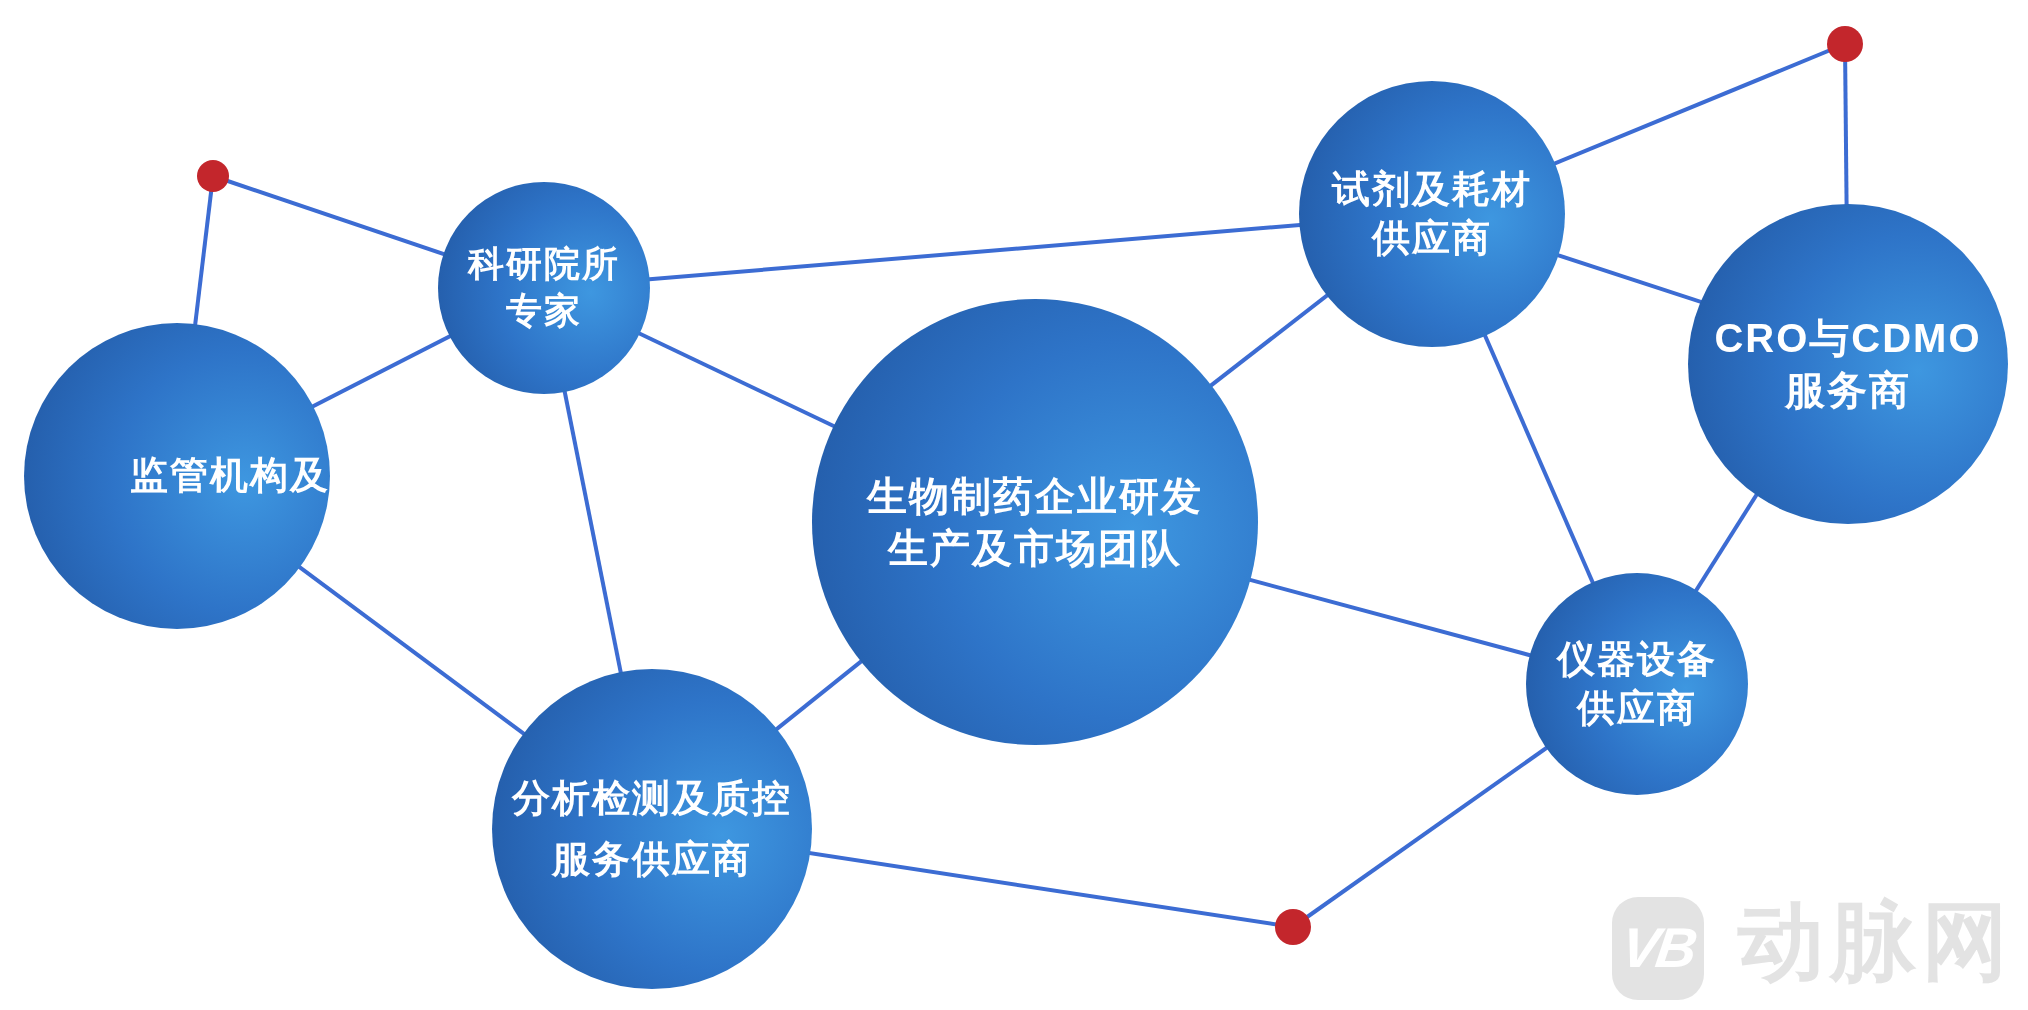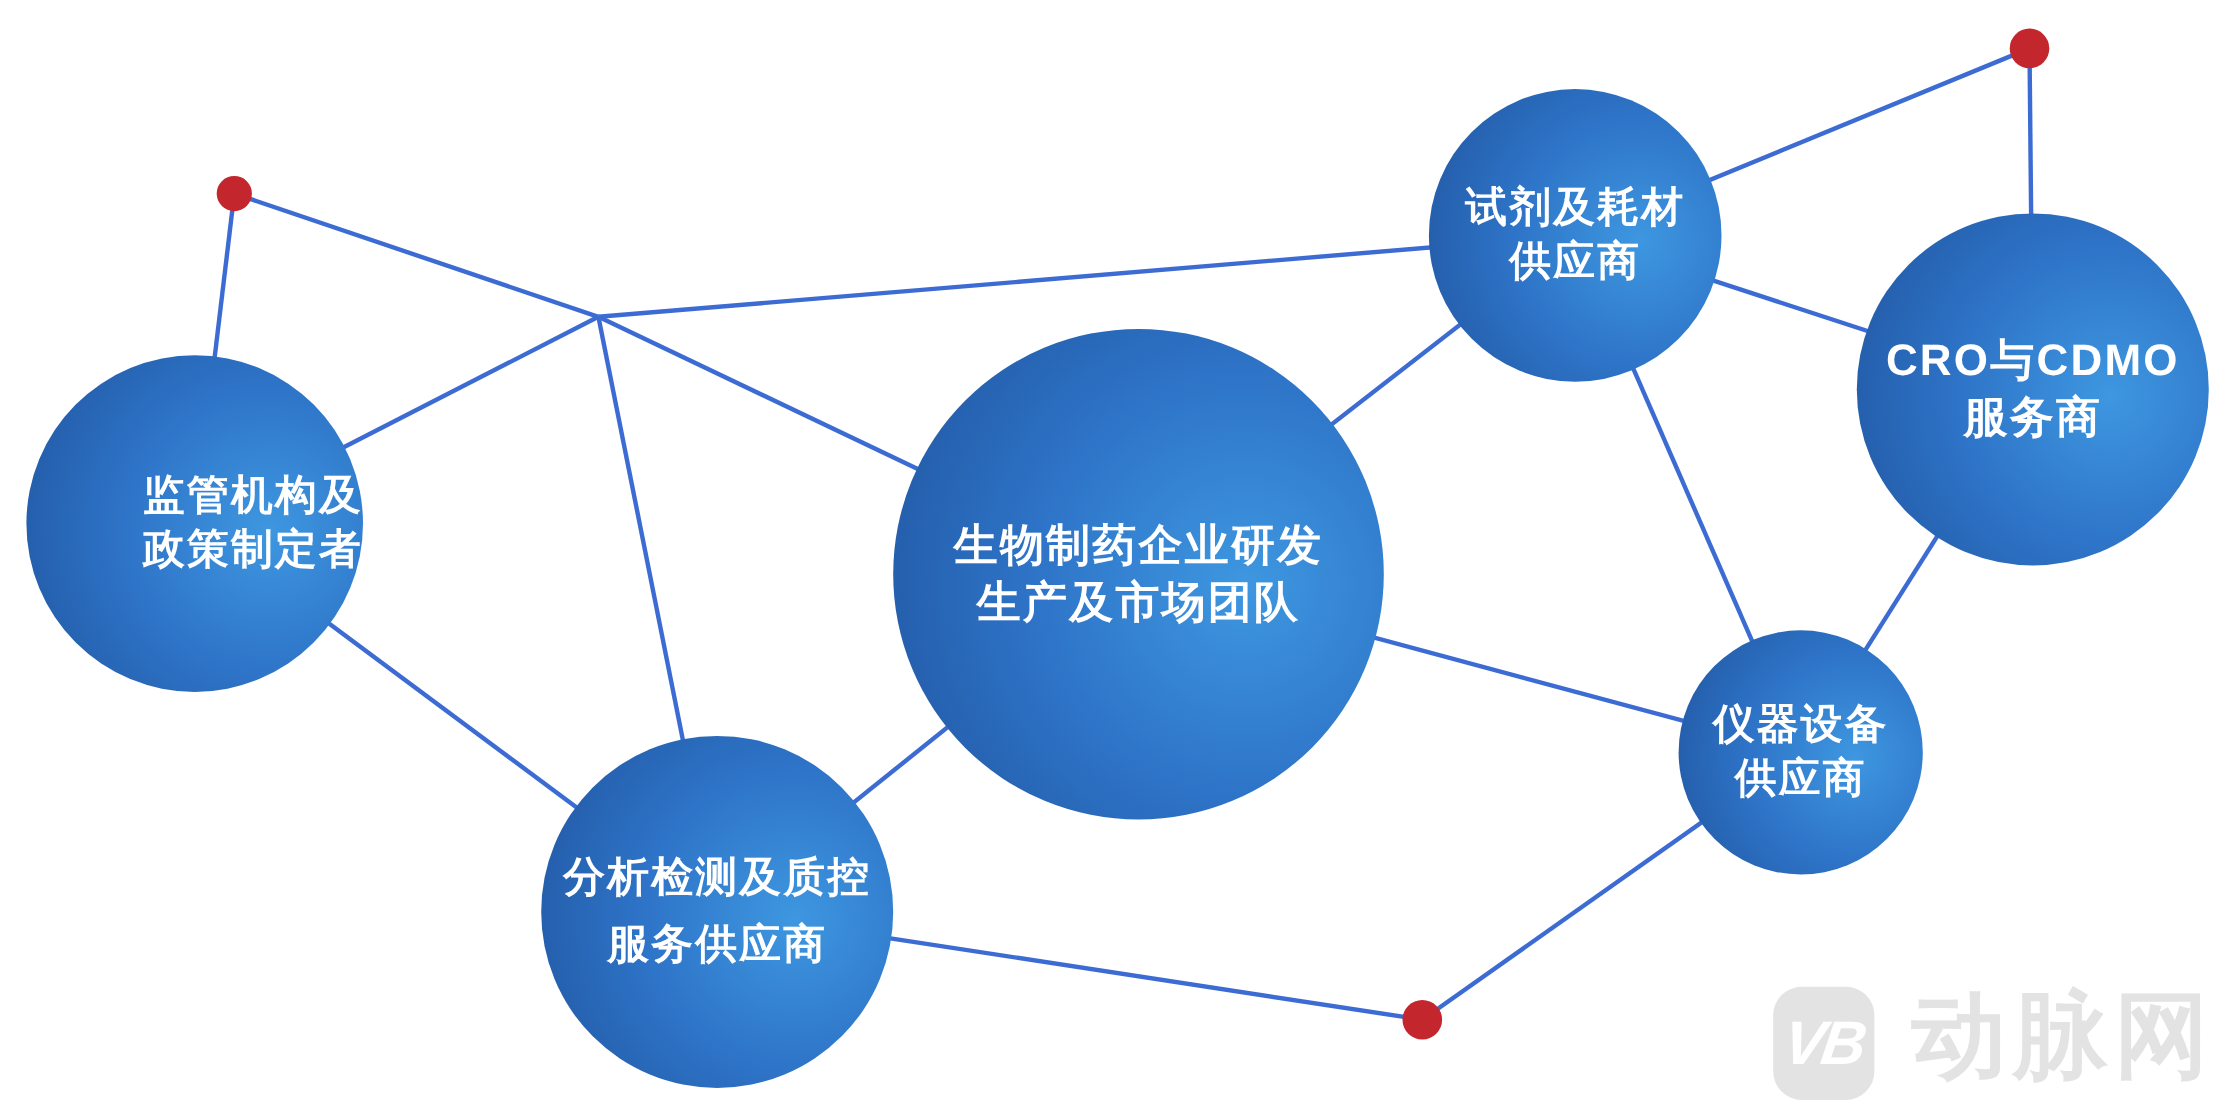--- a/index.html
+++ b/index.html
@@ -61,31 +61,34 @@
     </svg>
 
   <div class="watermark">
     <div class="wm-logo">
       <span class="wm-logo-text">VB</span>
     </div>
     <div class="wm-text">动脉网</div>
   </div>
 <div class="node" style="left: 24px; top: 323px; width: 306px; height: 306px; font-size: 38px; align-items: flex-end;">
       <span class="node-line">监管机构及</span>
-      <span class="node-line">政策制定者</span>
+    </div>
+    <div class="node" style="left: 438px; top: 182px; width: 212px; height: 212px; font-size: 36px;">
+      <span class="node-line">科研院所</span>
+      <span class="node-line">专家</span>
     </div>
     <div class="node" style="left: 812px; top: 299px; width: 446px; height: 446px; font-size: 40px; justify-content: center;">
       <span class="node-line">生物制药企业研发</span>
       <span class="node-line">生产及市场团队</span>
     </div>
     <div class="node" style="left: 1299px; top: 81px; width: 266px; height: 266px; font-size: 38px;">
       <span class="node-line">试剂及耗材</span>
       <span class="node-line">供应商</span>
     </div>
-    <div class="node" style="left: 1688px; top: 194px; width: 320px; height: 320px; font-size: 40px;">
+    <div class="node" style="left: 1688px; top: 204px; width: 320px; height: 320px; font-size: 40px;">
       <span class="node-line">CRO与CDMO</span>
       <span class="node-line">服务商</span>
     </div>
     <div class="node" style="left: 1526px; top: 573px; width: 222px; height: 222px; font-size: 38px;">
       <span class="node-line">仪器设备</span>
       <span class="node-line">供应商</span>
     </div>
     <div class="node" style="left: 492px; top: 669px; width: 320px; height: 320px; font-size: 38px; gap: 12px;">
       <span class="node-line">分析检测及质控</span>
       <span class="node-line">服务供应商</span>

